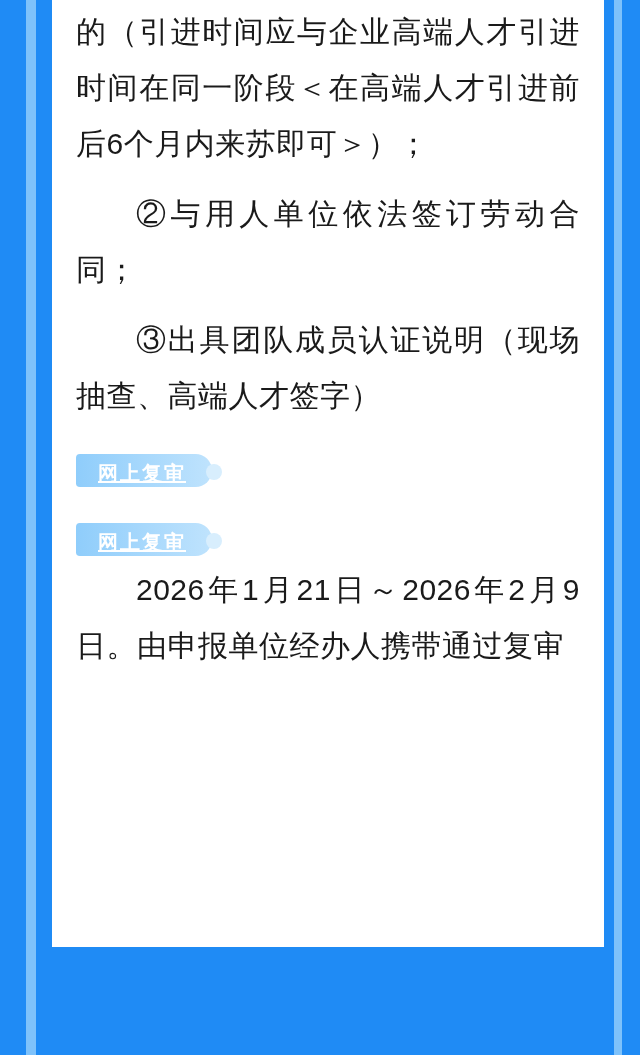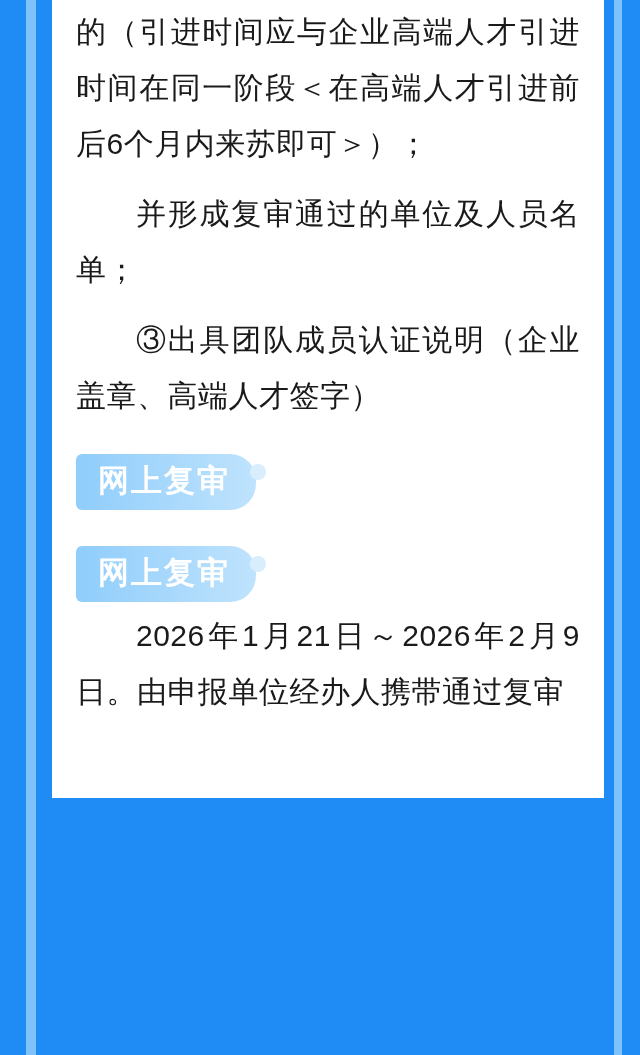--- a/index.html
+++ b/index.html
@@ -51,21 +51,21 @@
     top: 0;
     width: 8px;
     height: 100%;
     background: #7ec2fb;
   }
   .card {
     position: absolute;
     left: 52px;
     top: 0;
     width: 552px;
-    height: 798px;
+    height: 947px;
     background: #ffffff;
     box-sizing: border-box;
     padding: 0 24px;
     overflow: hidden;
   }
   p.para {
     margin: 0;
     color: #1a1a1a;
     font-size: 30px;
     line-height: 56px;
@@ -75,28 +75,29 @@
   }
   p.indent {
     text-indent: 60px;
   }
   .top-block {
     padding-top: 4px;
   }
   .section-title {
     display: inline-block;
     margin: 30px 0 6px 0;
-    padding: 6px 26px 8px 22px;
+    padding: 6px 26px 0 22px;
     background: linear-gradient(90deg, #8fcdfb 0%, #bfe3fd 100%);
     border-radius: 6px 26px 26px 6px;
     color: #ffffff;
-    font-size: 31px;
+    font-size: 20px;
     font-weight: bold;
     letter-spacing: 2px;
     position: relative;
+    text-decoration: underline;
   }
   .section-title::after {
     content: "";
     position: absolute;
     right: -10px;
     top: 10px;
     width: 16px;
     height: 16px;
     border-radius: 50%;
     background: #d8eefd;
@@ -114,23 +115,23 @@
 
   <div class="rail-right">
     <div class="stripe"></div>
   </div>
 
   <div class="card">
 
     <div class="top-block">
       <p class="para">的（引进时间应与企业高端人才引进时间在同一阶段＜在高端人才引进前后6个月内来苏即可＞）；</p>
       <div class="spacer-sm"></div>
-      <p class="para indent">并形成复审通过的单位及人员名单；</p>
+      <p class="para indent">②与用人单位依法签订劳动合同；</p>
       <div class="spacer-sm"></div>
-      <p class="para indent">③出具团队成员认证说明（企业盖章、高端人才签字）</p>
+      <p class="para indent">③出具团队成员认证说明（现场抽查、高端人才签字）</p>
     </div>
 
     <div>
       <div class="section-title">网上复审</div>
     </div>
 
     <div>
       <div class="section-title">网上复审</div>
       <p class="para indent">2026年1月21日～2026年2月9日。由申报单位经办人携带通过复审</p>
     </div>

